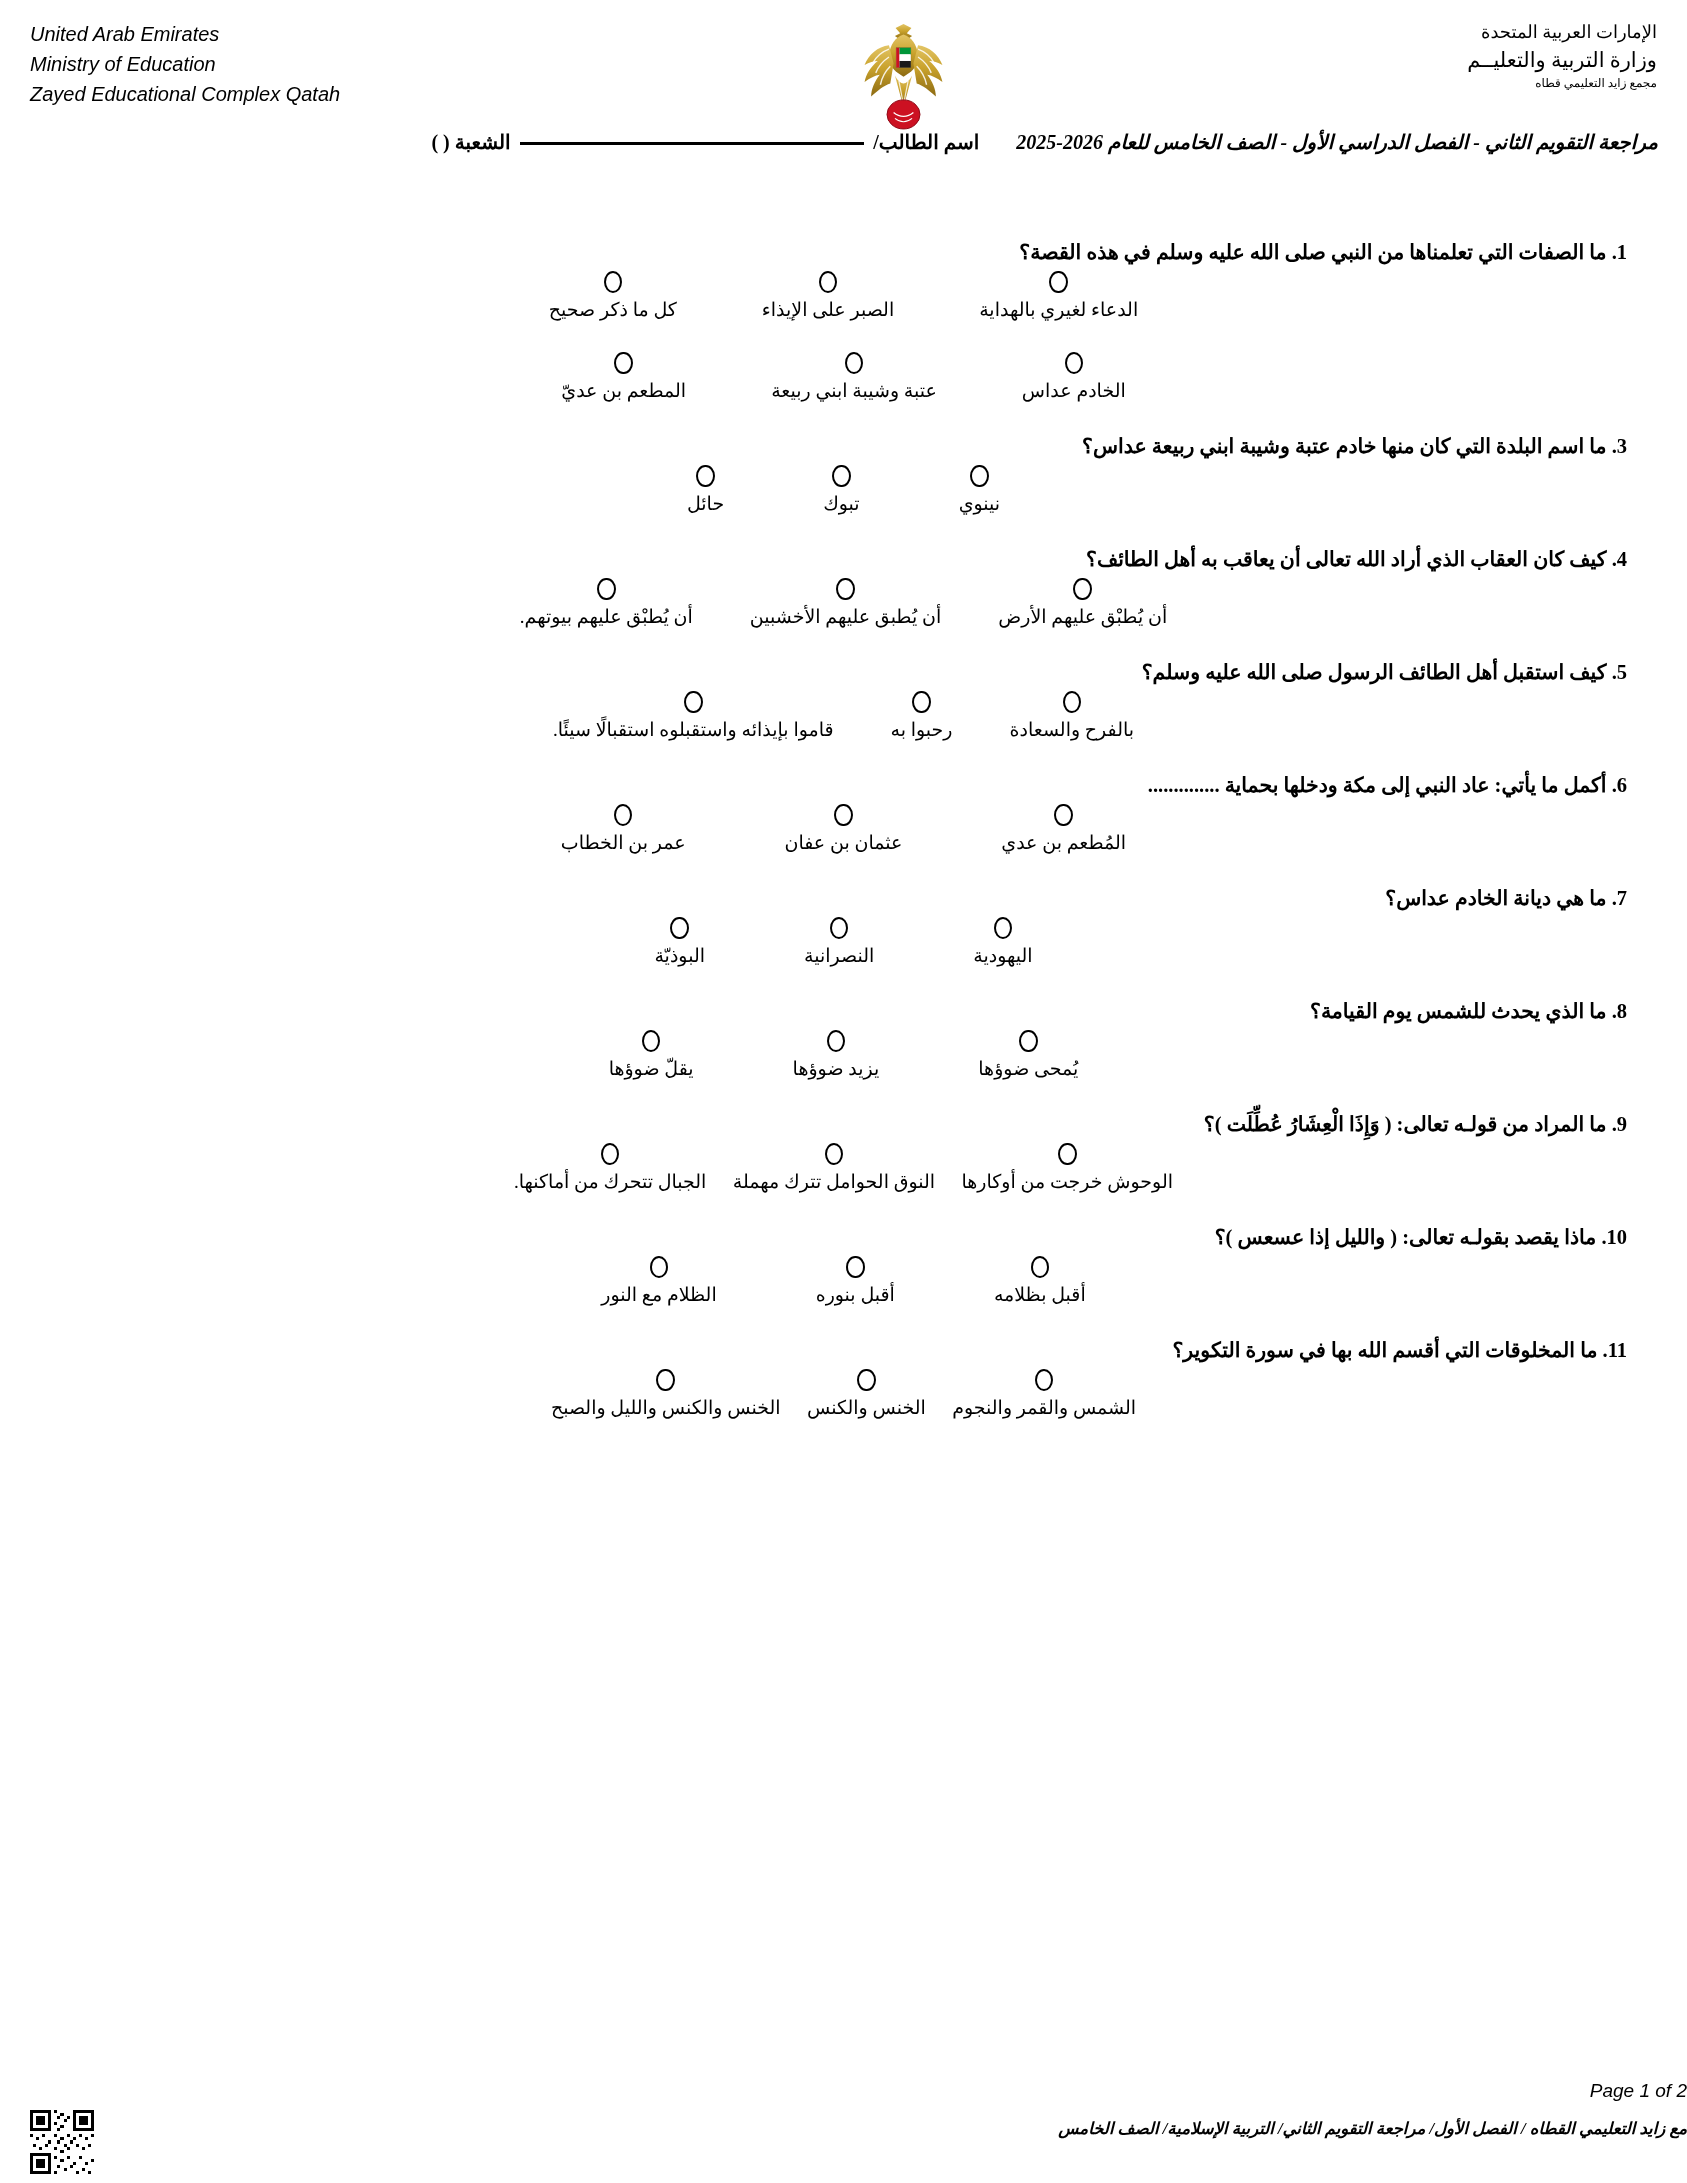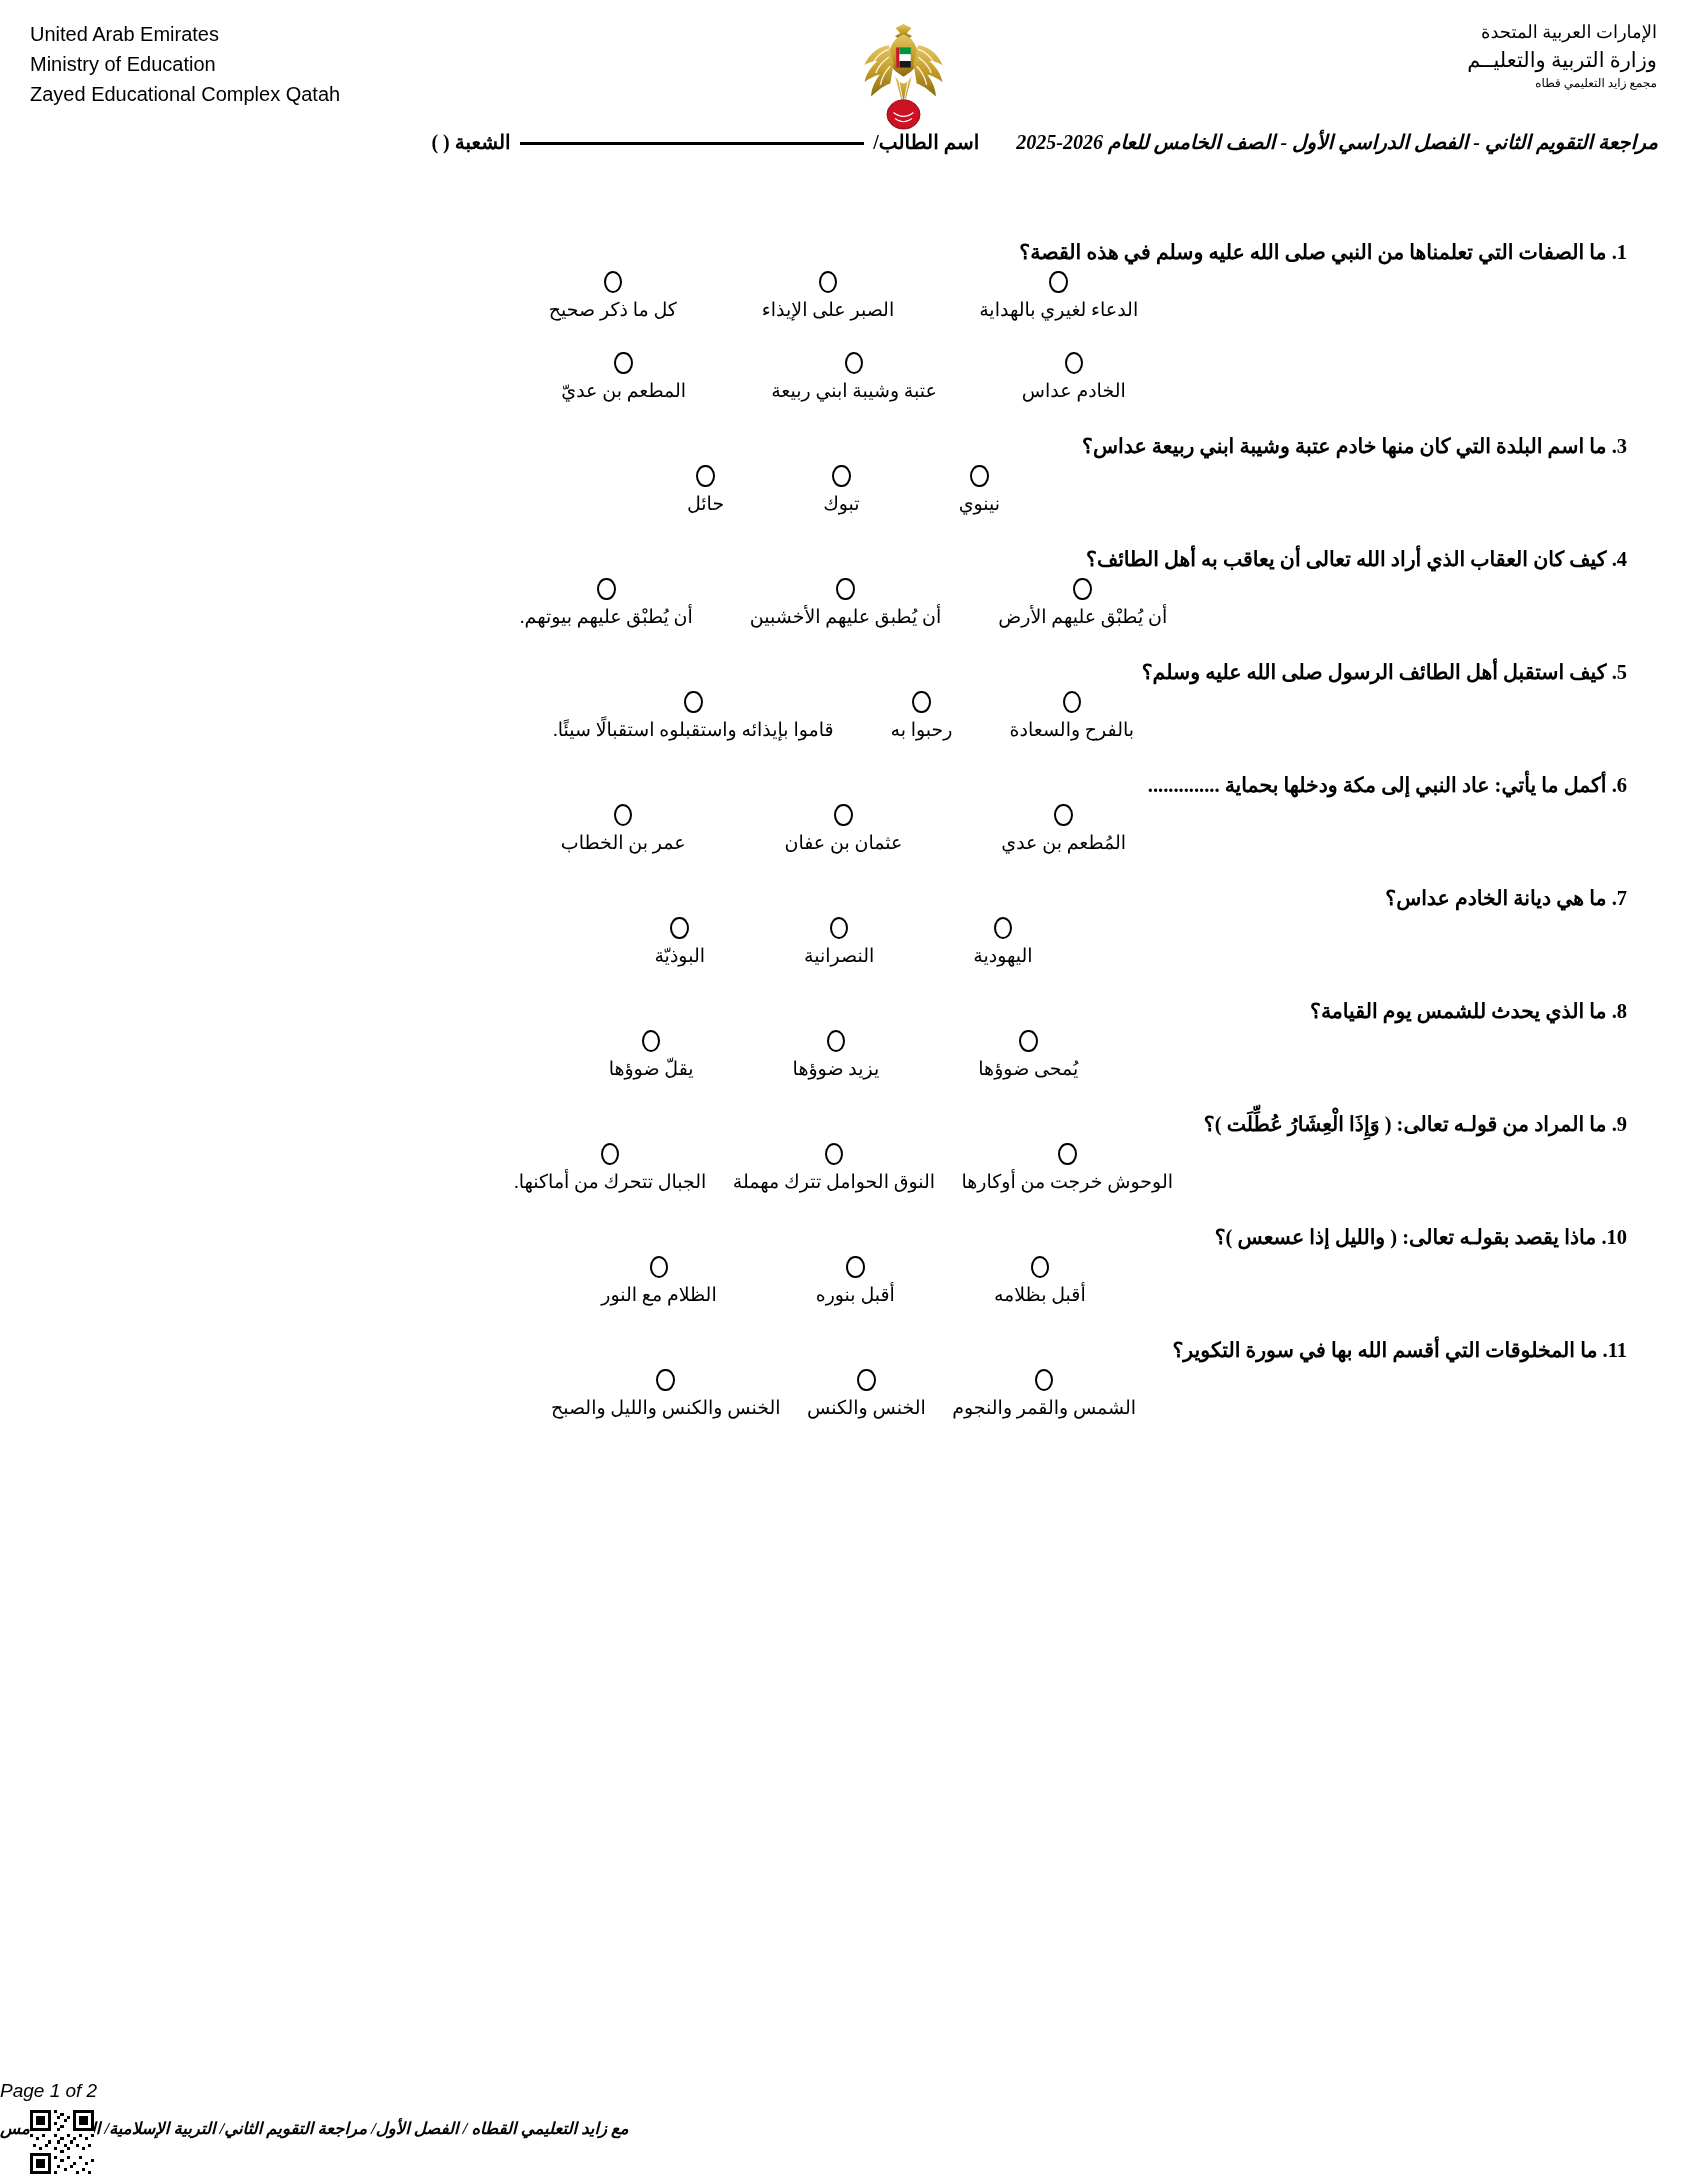--- a/index.html
+++ b/index.html
@@ -28,20 +28,21 @@
     direction: ltr;
     height: 126px;
     box-sizing: border-box;
   }
   .header-en {
     font-family: "Liberation Sans", sans-serif;
     font-size: 20px;
     line-height: 1.52;
     text-align: left;
     white-space: nowrap;
+    font-style: italic;
   }
   .header-en div { white-space: nowrap; }
 
   .header-ar {
     direction: rtl;
     text-align: right;
     font-family: "Liberation Serif", "DejaVu Serif", serif;
     line-height: 1.45;
   }
   .header-ar .l1 { font-size: 18px; }
@@ -131,21 +132,21 @@
   .opts-wide { gap: 57px; }
   .opts-xwide { gap: 99px; }
   .opts-narrow { gap: 26.5px; }
 
   
   .footer {
     position: absolute;
     left: 0;
     right: 0;
     bottom: 44px;
-    text-align: left;
+    text-align: right;
     direction: rtl;
   }
   .page-num {
     font-family: "Liberation Sans", sans-serif;
     font-style: italic;
     font-size: 19px;
     margin-bottom: 17px;
     direction: ltr;
   }
   .footer-ar {

